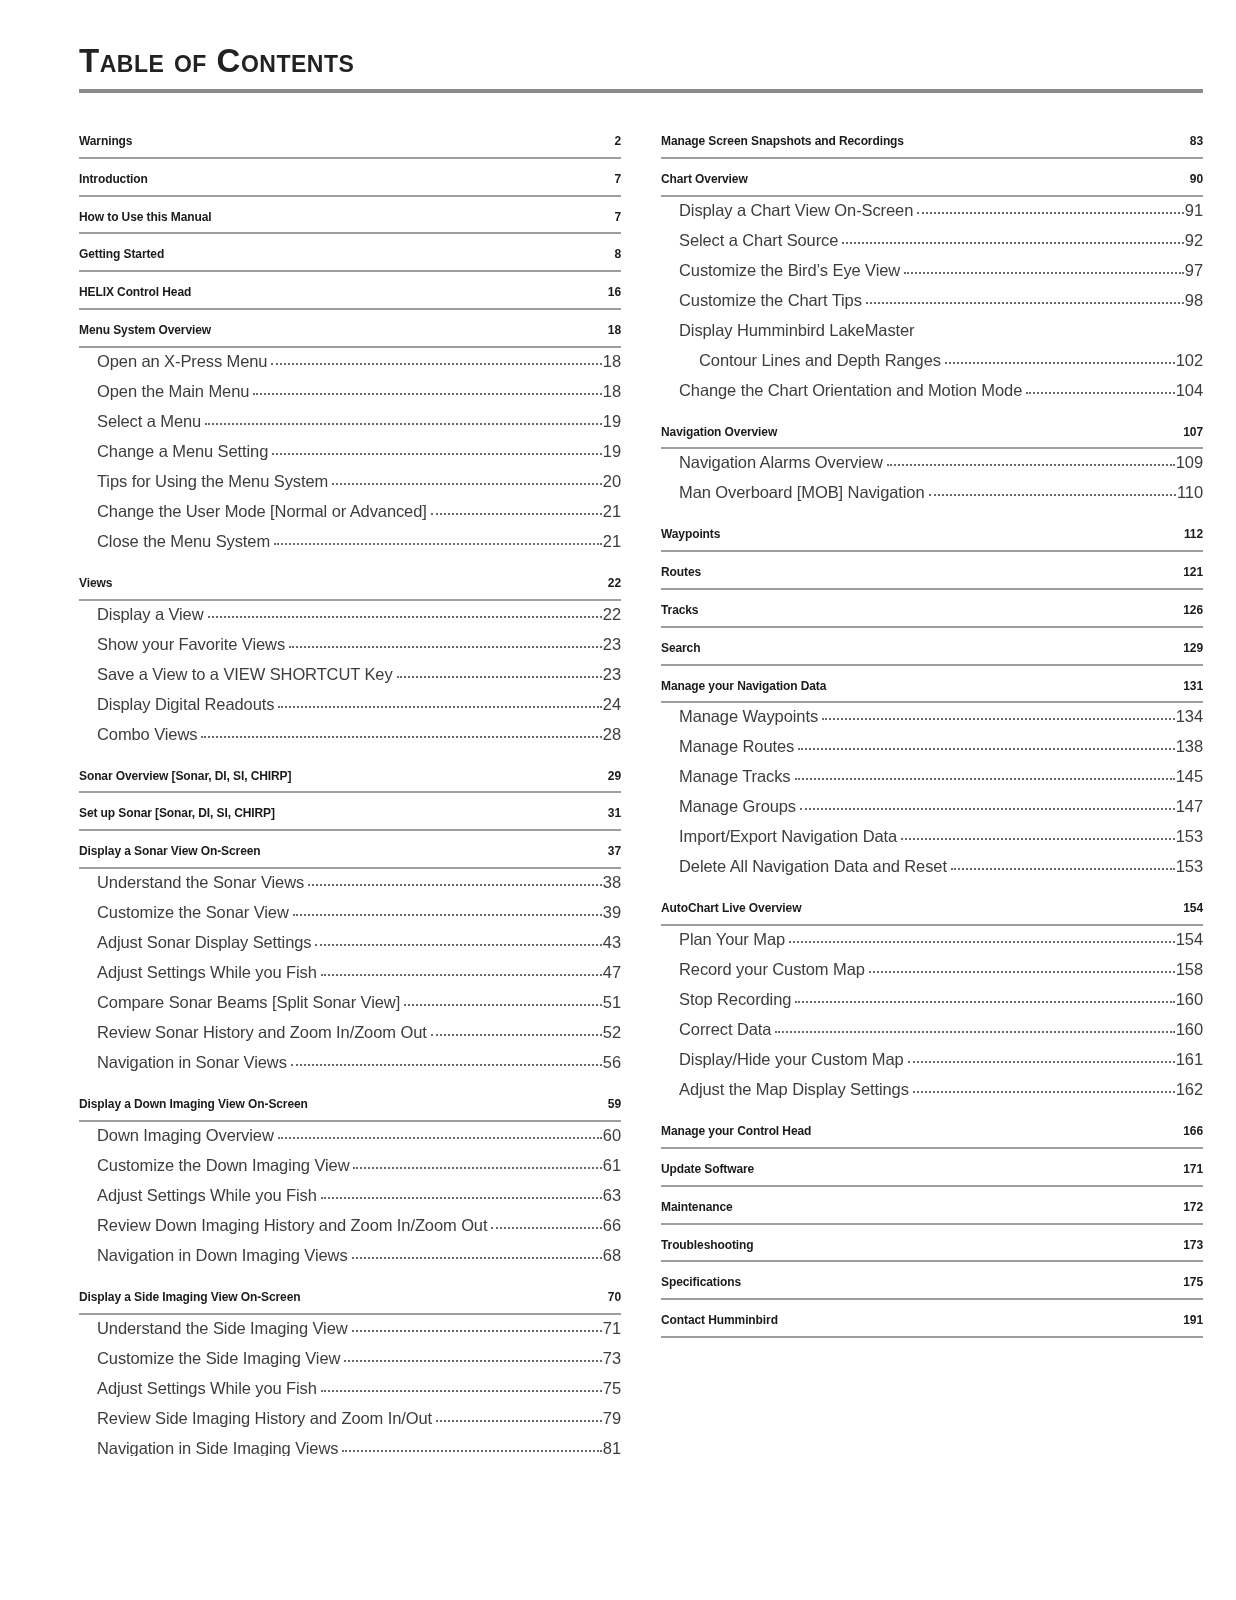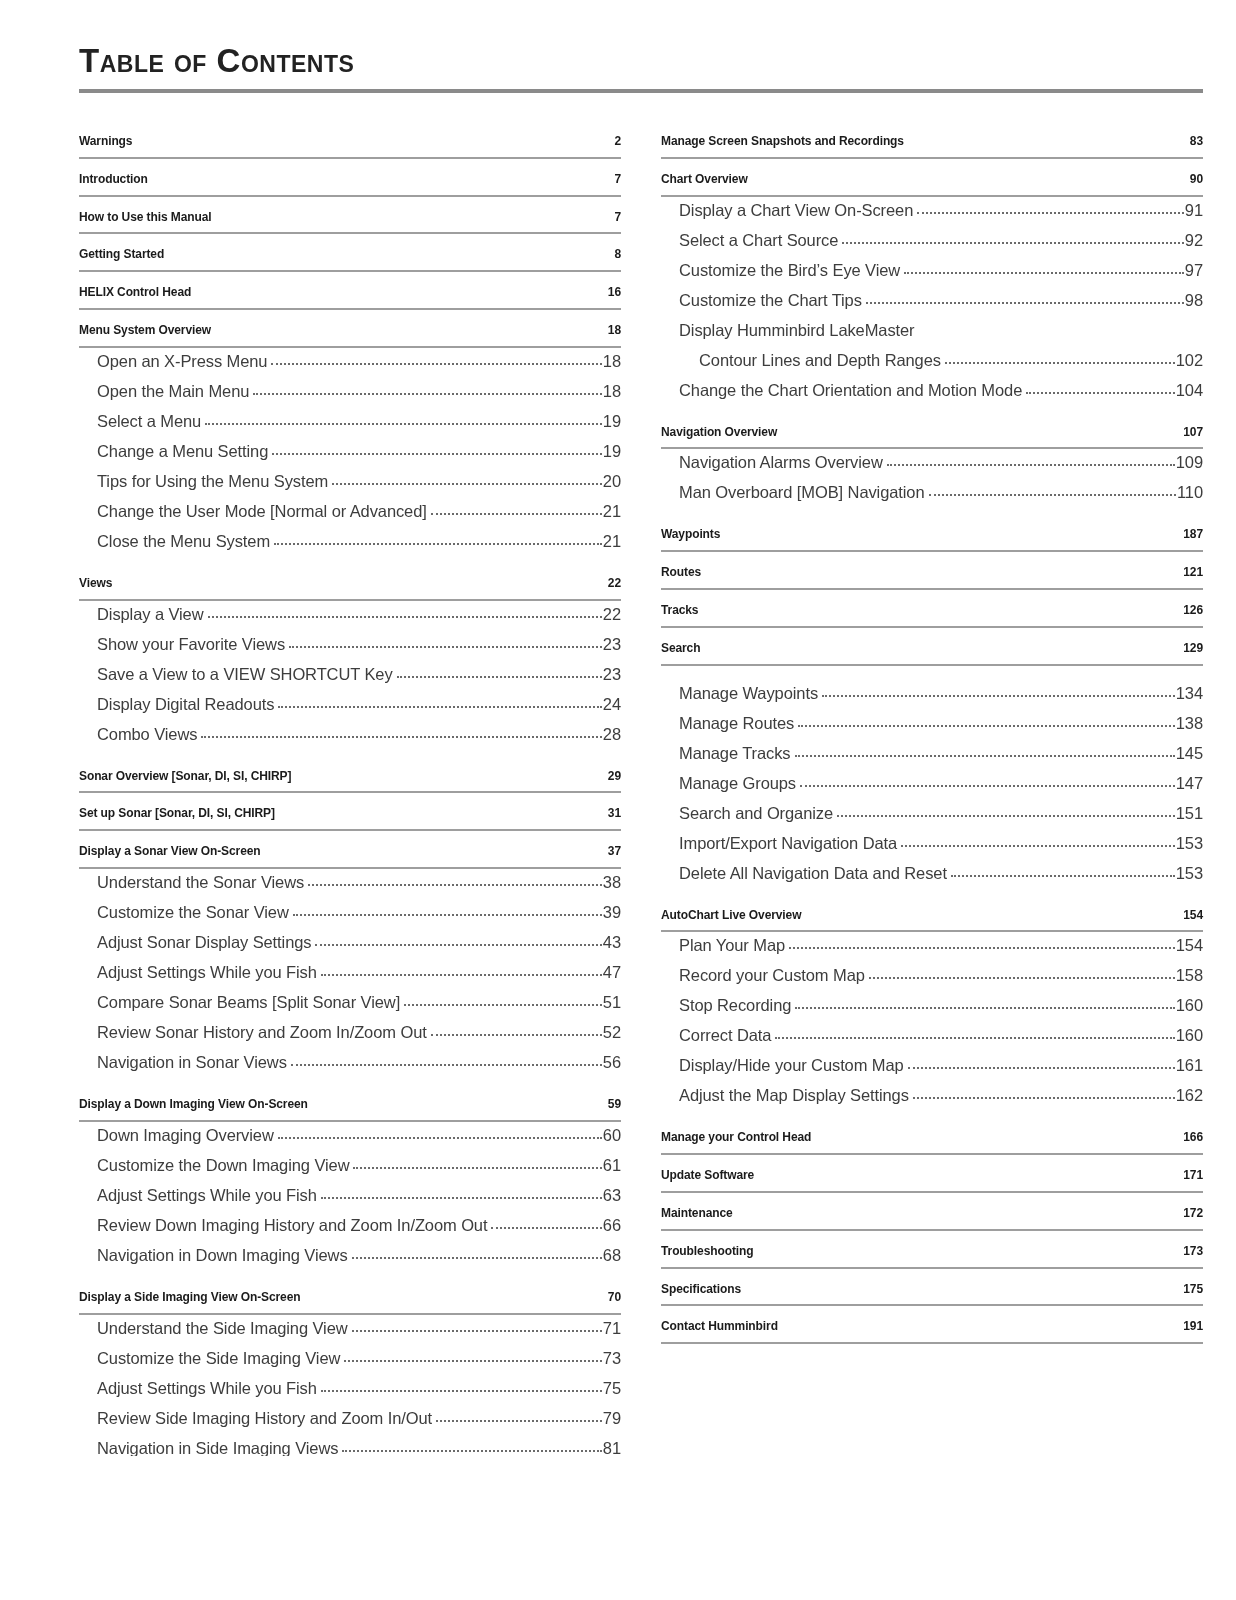--- a/index.html
+++ b/index.html
@@ -395,21 +395,21 @@
             <div class="item">
               <span class="ilabel">Man Overboard [MOB] Navigation</span>
               <span class="leader"></span>
               <span class="ipage">110</span>
             </div>
           </div>
         </div>
         <div class="section">
           <div class="head">
             <span class="hlabel">Waypoints</span>
-            <span class="hpage">187</span>
+            <span class="hpage">112</span>
           </div>
         </div>
         <div class="section">
           <div class="head">
             <span class="hlabel">Routes</span>
             <span class="hpage">121</span>
           </div>
         </div>
         <div class="section">
           <div class="head">
@@ -417,45 +417,44 @@
             <span class="hpage">126</span>
           </div>
         </div>
         <div class="section">
           <div class="head">
             <span class="hlabel">Search</span>
             <span class="hpage">129</span>
           </div>
         </div>
         <div class="section">
+          <div class="head">
+            <span class="hlabel">Manage your Navigation Data</span>
+            <span class="hpage">131</span>
+          </div>
           <div class="items">
             <div class="item">
               <span class="ilabel">Manage Waypoints</span>
               <span class="leader"></span>
               <span class="ipage">134</span>
             </div>
             <div class="item">
               <span class="ilabel">Manage Routes</span>
               <span class="leader"></span>
               <span class="ipage">138</span>
             </div>
             <div class="item">
               <span class="ilabel">Manage Tracks</span>
               <span class="leader"></span>
               <span class="ipage">145</span>
             </div>
             <div class="item">
               <span class="ilabel">Manage Groups</span>
               <span class="leader"></span>
               <span class="ipage">147</span>
-            </div>
-            <div class="item">
-              <span class="ilabel">Search and Organize</span>
-              <span class="leader"></span>
-              <span class="ipage">151</span>
             </div>
             <div class="item">
               <span class="ilabel">Import/Export Navigation Data</span>
               <span class="leader"></span>
               <span class="ipage">153</span>
             </div>
             <div class="item">
               <span class="ilabel">Delete All Navigation Data and Reset</span>
               <span class="leader"></span>
               <span class="ipage">153</span>

